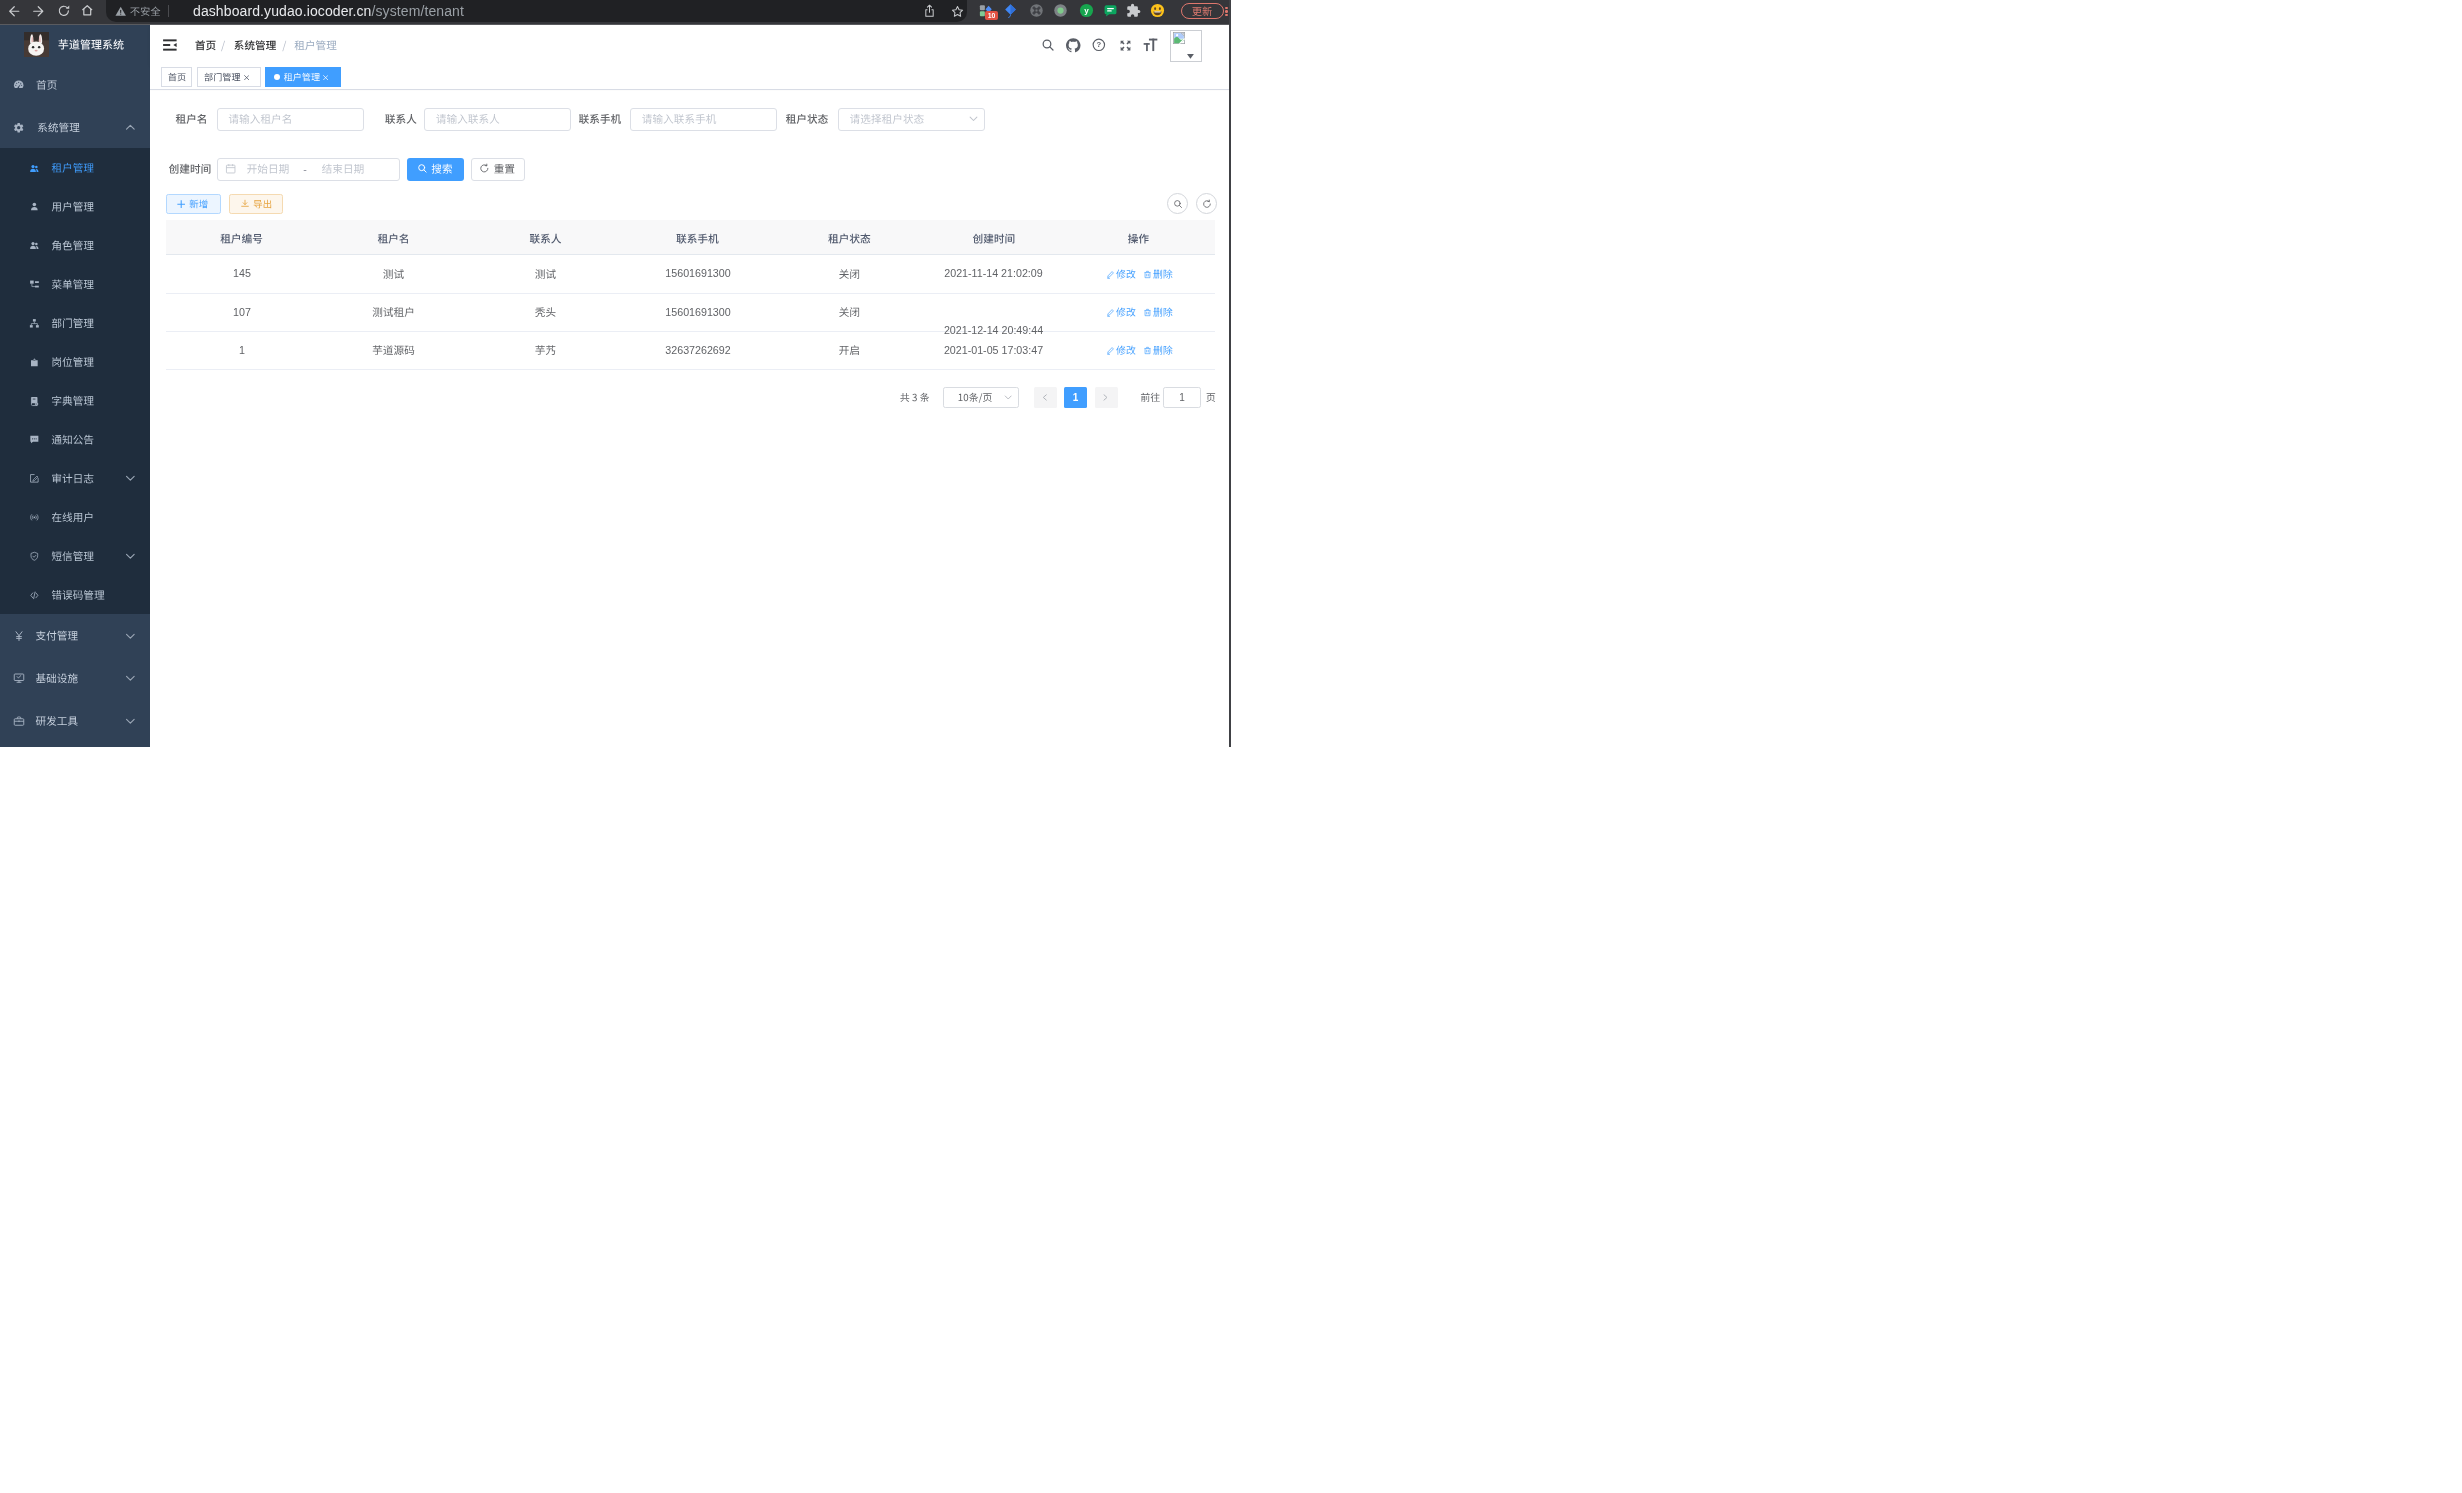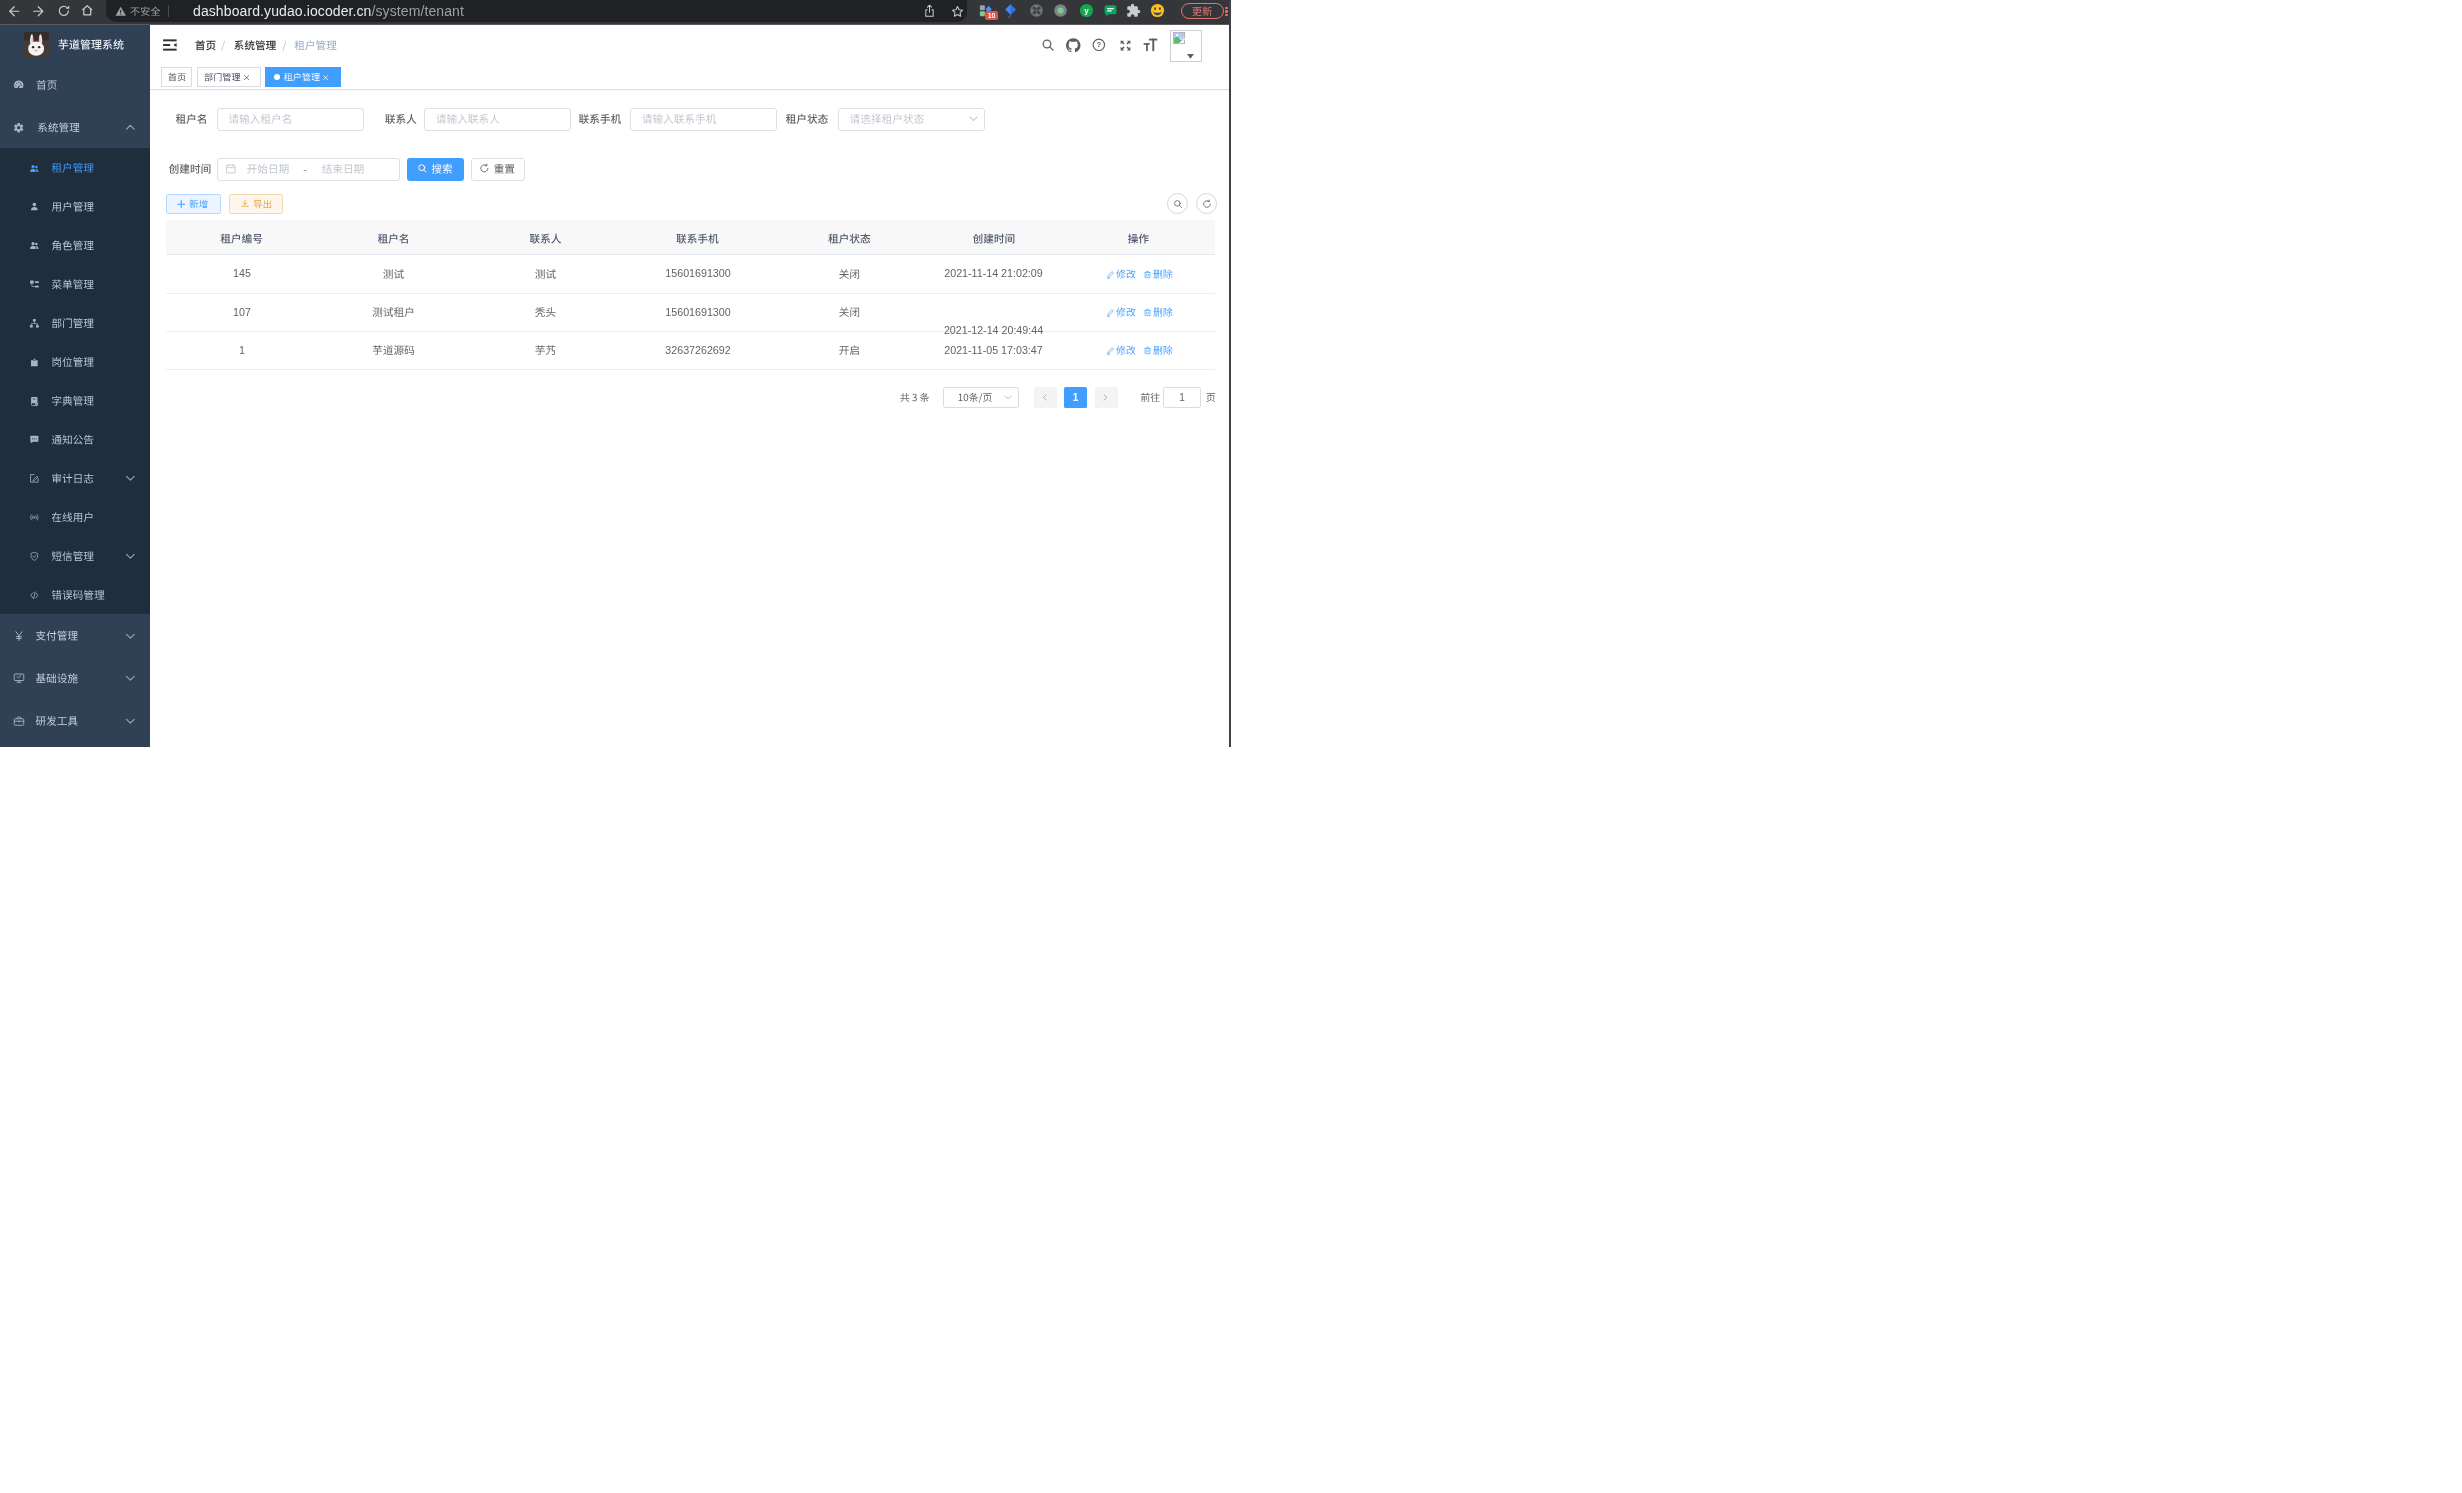--- a/index.html
+++ b/index.html
@@ -301,21 +301,21 @@
 <div class="a" style="left:166px;top:331px;width:1049px;height:0.8px;background:#ebeef5"></div>
 <div class="a" style="left:166px;top:369px;width:1049px;height:0.8px;background:#ebeef5"></div>
 <div class="a c1" style="top:263px">145</div>
 <div class="a c1" style="top:302px">107</div>
 <div class="a c1" style="top:340px">1</div>
 <div class="a c4" style="top:263px">15601691300</div>
 <div class="a c4" style="top:302px">15601691300</div>
 <div class="a c4" style="top:340px">32637262692</div>
 <div class="a c6" style="top:263px">2021-11-14 21:02:09</div>
 <div class="a c6" style="top:320px">2021-12-14 20:49:44</div>
-<div class="a c6" style="top:340px">2021-11-05 17:03:47</div>
+<div class="a c6" style="top:340px">2021-01-05 17:03:47</div>
 <svg class="a" style="left:1106px;top:270px" width="9" height="9" viewBox="0 0 24 24" fill="none" stroke="#409eff" stroke-width="1.8">
     <path d="M16.2 4.2l3.6 3.6L8.6 19 4.4 19.9 5.3 15.7Z" stroke-linejoin="round"></path>
     <path d="M3.5 22.3h7"></path>
   </svg>\n<svg class="a" style="left:1143px;top:270px" width="9" height="9" viewBox="0 0 24 24" fill="none" stroke="#409eff" stroke-width="1.8">
     <path d="M4 6.5h16M9.5 6V3.5h5V6M5.5 6.5V20.5h13V6.5M9.8 10v7M14.2 10v7"></path>
   </svg>\n<svg class="a" style="left:1106px;top:308px" width="9" height="9" viewBox="0 0 24 24" fill="none" stroke="#409eff" stroke-width="1.8">
     <path d="M16.2 4.2l3.6 3.6L8.6 19 4.4 19.9 5.3 15.7Z" stroke-linejoin="round"></path>
     <path d="M3.5 22.3h7"></path>
   </svg>\n<svg class="a" style="left:1143px;top:308px" width="9" height="9" viewBox="0 0 24 24" fill="none" stroke="#409eff" stroke-width="1.8">
     <path d="M4 6.5h16M9.5 6V3.5h5V6M5.5 6.5V20.5h13V6.5M9.8 10v7M14.2 10v7"></path>

